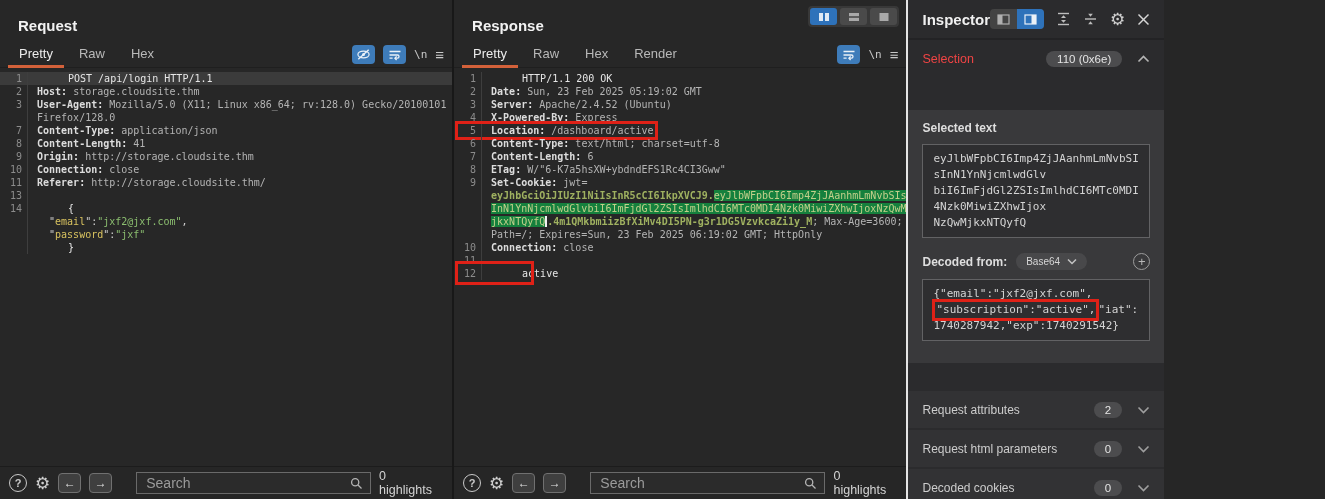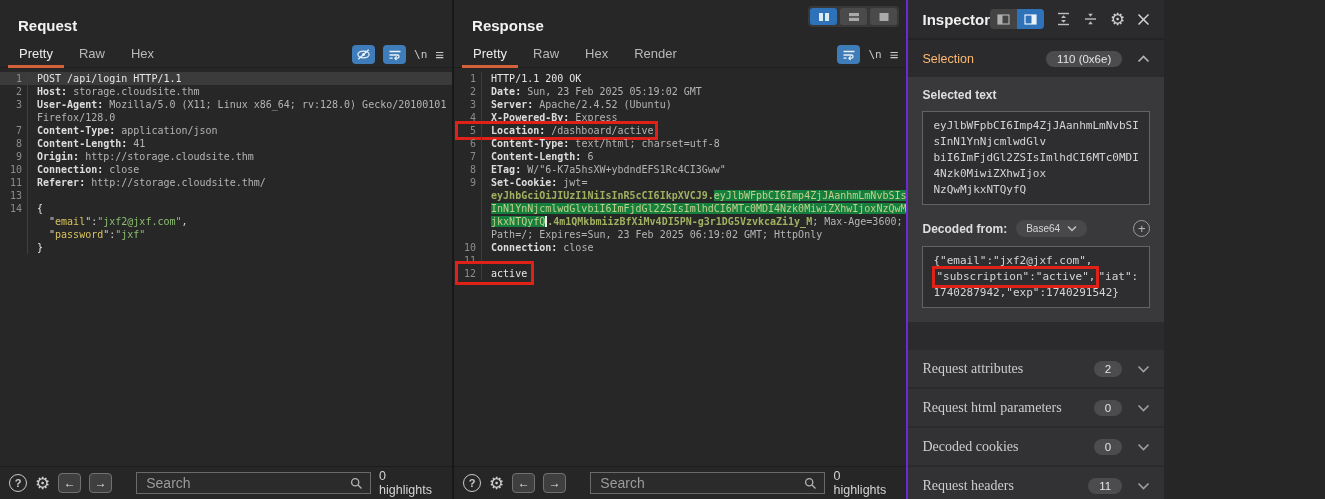--- a/index.html
+++ b/index.html
@@ -3,38 +3,38 @@
 <meta charset="utf-8">
 <style>
   * { box-sizing: border-box; margin: 0; padding: 0; }
   html,body { width:1325px; height:499px; overflow:hidden; }
   body { background:#262626; font-family:"Liberation Sans", sans-serif; color:#d0d0d0; }
   .app { display:flex; width:1071px; height:499px; }
 
   
   .pane { display:flex; flex-direction:column; position:relative; background:#272727; }
   .pane-request  { width:470px; border-right:2px solid #181818; }
-  .pane-response { width:464px; border-right:2px solid #6d28d9; }
+  .pane-response { width:464px; border-right:2px solid #e5e5e5; }
   .pane-title { font-size:15px; font-weight:bold; color:#f2f2f2; padding:17px 0 4px 18px; height:42px; }
   .tabbar { display:flex; align-items:center; height:26px; padding:0 8px 0 6px; border-bottom:1px solid #1f1f1f; }
   .tab { padding:4px 13px 7px; font-size:13px; color:#b9b9b9; position:relative; cursor:default; }
   .tab.active { color:#ececec; }
   .tab.active::after { content:""; position:absolute; left:2px; right:2px; bottom:0; height:3px; background:#d3613a; }
   .tab-icons { margin-left:auto; display:flex; align-items:center; gap:8px; }
   .icon-btn { width:23px; height:19px; border-radius:4px; display:flex; align-items:center; justify-content:center; }
   .icon-btn.blue { background:#3e7cba; }
   .nl-label { font-family:"DejaVu Sans Mono", monospace; font-size:11px; color:#c9c9c9; }
   .menu-glyph { font-size:15px; color:#c9c9c9; line-height:1; }
 
   .editor { flex:1; font-family:"DejaVu Sans Mono", monospace; font-size:10px; line-height:13px; padding-top:4px; overflow:hidden; white-space:pre; }
   .erow { display:flex; position:relative; min-height:13px; }
   .erow.hl { background:#3b3b3b; }
   .gut { width:27px; text-align:right; padding-right:5px; color:#8c8c8c; flex:none; }
   .code { padding-left:9px; border-left:1px solid #3e3e3e; flex:1; color:#c9c9c9; }
-  .seg-plain { color:#e6e6e6; }
+  .seg-plain { color:#e6e6e6;margin-left:31px; }
   .seg-name  { color:#dcdcdc; font-weight:bold; }
   .seg-val   { color:#b4b4b4; }
   .seg-pun   { color:#cfcfcf; }
   .seg-key   { color:#d8c25f; }
   .seg-str   { color:#8cbf70; }
   .seg-jwt   { color:#9fb160;font-weight:bold; }
   .seg-sel   { color:#c3cf8b; background:#15803d; }
   .seg-caret { display:inline-block; width:2px; height:11px; background:#f0f0f0; vertical-align:text-bottom; }
   .redbox { position:absolute; border:3px solid #df2117; pointer-events:none; }
 
@@ -54,35 +54,35 @@
   
   .inspector { flex:1; background:#2b2b2d; display:flex; flex-direction:column; }
   .insp-header { height:40px; display:flex; align-items:center; padding:0 14px; border-bottom:2px solid #232325; flex:none; }
   .insp-title { font-size:15px; font-weight:bold; color:#f0f0f0; }
   .insp-icons { margin-left:auto; display:flex; align-items:center; gap:12px; }
   .dock-group { display:flex; background:#434343; border-radius:4px; overflow:hidden; }
   .dock-btn { width:27px; height:20px; display:flex; align-items:center; justify-content:center; }
   .dock-btn.active { background:#2e72ba; }
 
   .sel-row { height:37px; display:flex; align-items:center; padding:0 14px; flex:none; }
-  .sel-label { font-size:12.5px; color:#fdba74; }
+  .sel-label { font-size:12.5px; color:#ef4444; }
   .badge { background:#4c4c4e; border-radius:10px; padding:2px 11px; font-size:11.5px; color:#e4e4e4; margin-left:auto; }
   .chev { margin-left:15px; display:flex; }
 
-  .sel-content { background:#39393b; padding:11px 14px 14px; flex:none; }
+  .sel-content { background:#39393b; padding:11px 14px 22px; flex:none;margin-top:33px; }
   .sub-label { font-size:12px; font-weight:bold; color:#dedede; }
   .codebox { background:#2e2e30; border:1px solid #626264; padding:6px 10px; font-family:"DejaVu Sans Mono", monospace; font-size:11px; line-height:16px; color:#d4d4d4; margin-top:9px; white-space:pre-wrap; word-break:break-all; }
   .decoded-head { display:flex; align-items:center; margin-top:15px; }
   .dropdown { background:#48484a; border-radius:11px; padding:3px 10px; font-size:10px; color:#d6d6d6; display:inline-flex; align-items:center; gap:7px; margin-left:9px; }
   .plus-circle { width:17px; height:17px; border:1.5px solid #9c9c9c; border-radius:50%; color:#b8b8b8; display:flex; align-items:center; justify-content:center; font-size:13px; margin-left:auto; }
   .red-inline { border:3px solid #df2117; display:inline-block; margin:-3px -1px; padding:0 1px; }
 
   .sections { margin-top:28px; }
   .section-row { height:37px; background:#323234; display:flex; align-items:center; padding:0 14px; margin-bottom:2px; }
-  .section-label { font-size:14px; color:#cdcdcd;font-family:Liberation Serif, serif; }
+  .section-label { font-size:12px; color:#cdcdcd; }
 </style>
 </head>
 <body>
 
 <div class="app">
 
   <div class="pane pane-request">
     <div class="pane-title">Request</div>
     <div class="tabbar">
       <div style="display:flex;">

